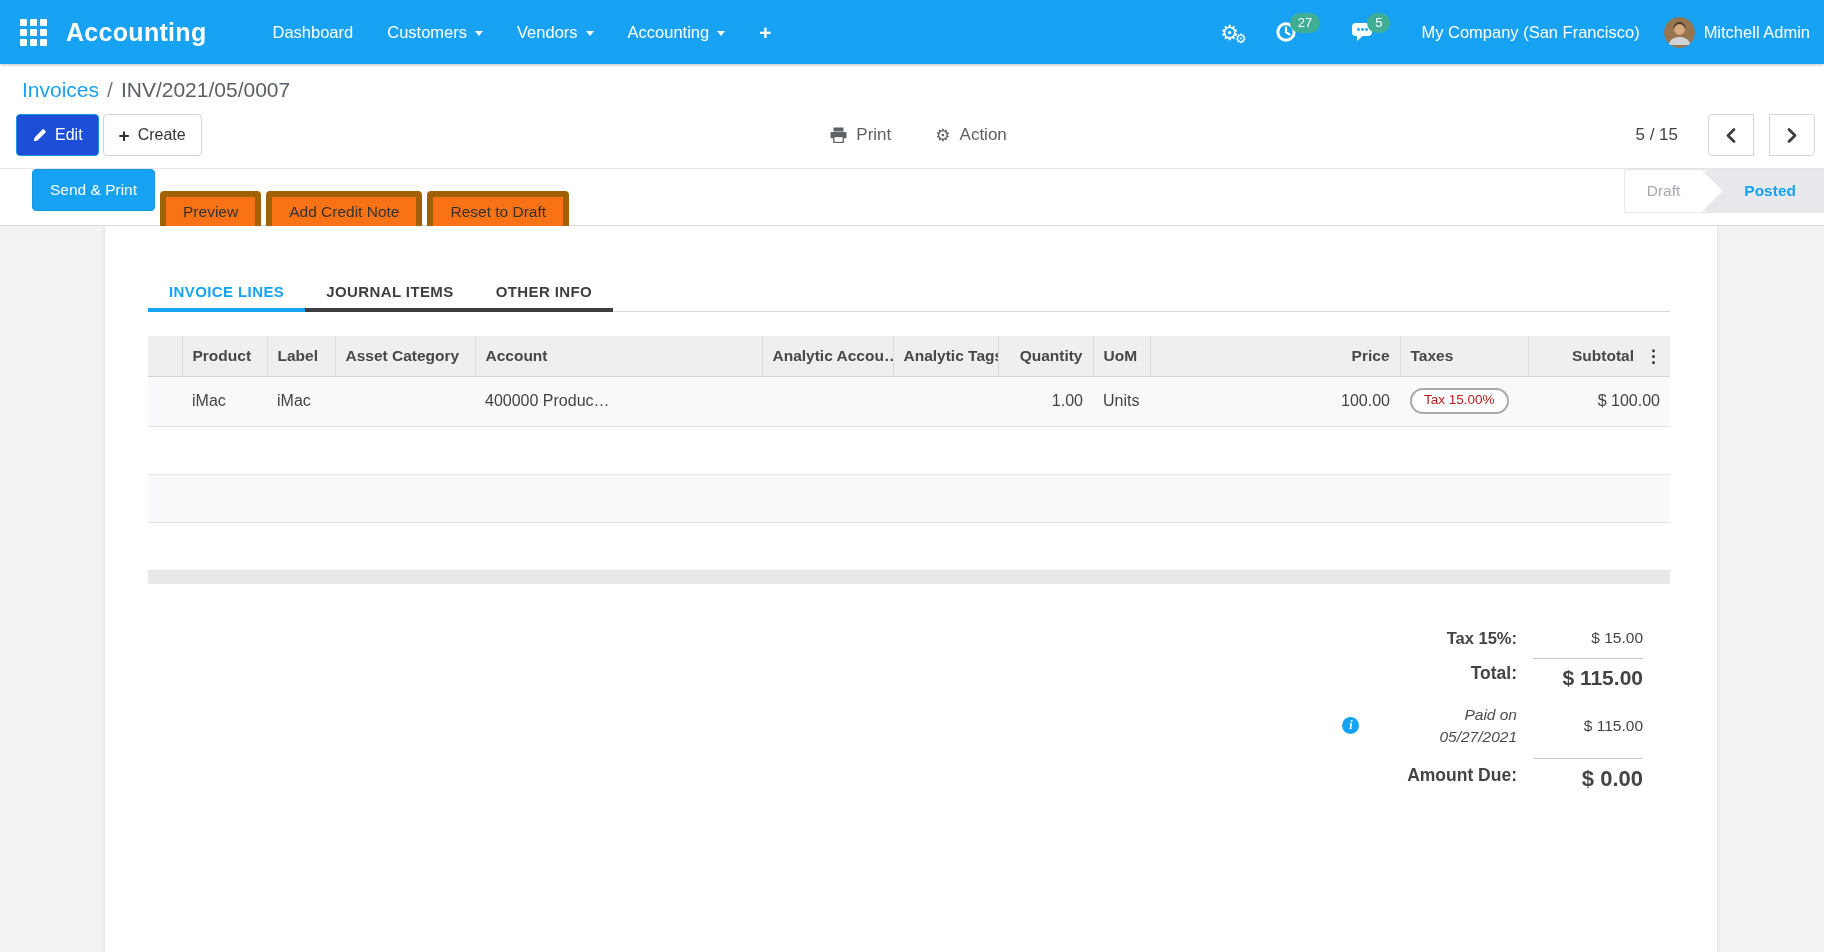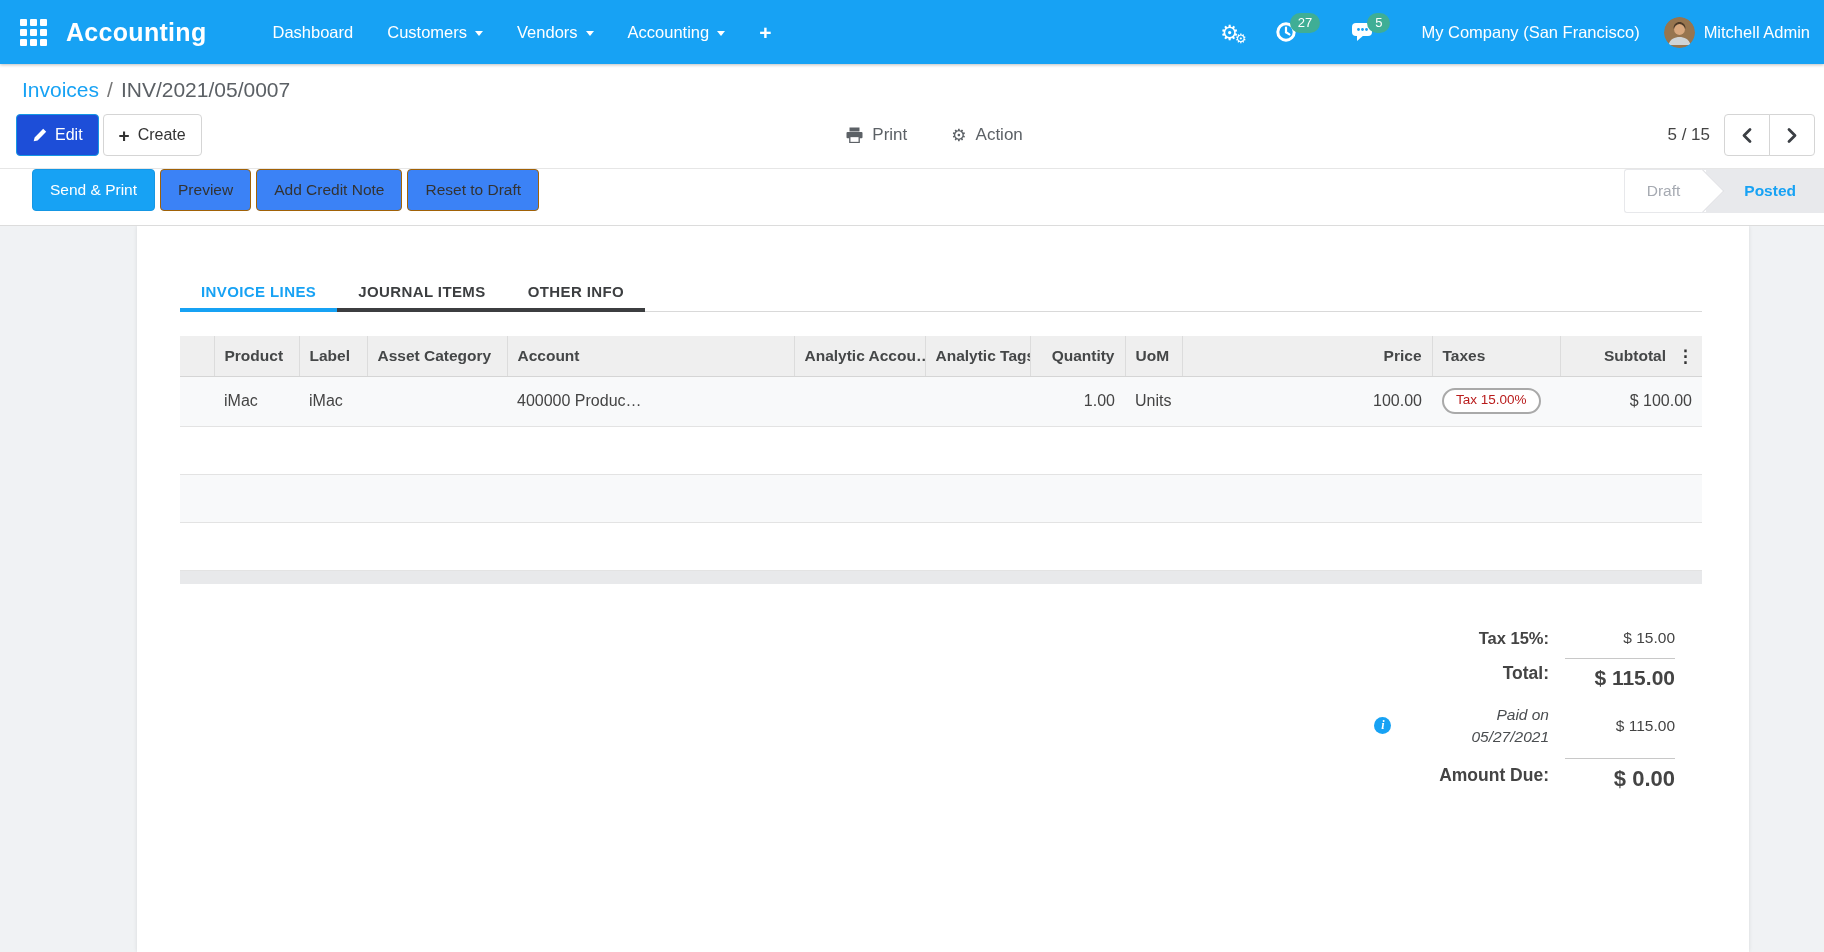--- a/index.html
+++ b/index.html
@@ -45,54 +45,54 @@
     font-size:16px; border-radius:4px; cursor:pointer; white-space:nowrap;
     font-family:"Liberation Sans",sans-serif;
   }
   .btn-primary{ background:#1d4ed8; border:1px solid #1597e4; color:#fff; padding:0 15px; }
   .btn-default{ background:#fff; border:1px solid #d5d5d5; color:#333; padding:0 15px; }
   .btn-group{ display:flex; gap:4px; }
   .plus-glyph{ font-size:19px; font-weight:700; line-height:1; }
   .cp-center{ flex:1; display:flex; justify-content:center; align-items:center; gap:44px; color:#5c6166; font-size:17px; }
   .flat-btn{ display:flex; align-items:center; gap:9px; cursor:pointer; }
   .gear-glyph{ font-size:17px; line-height:1; }
-  .pager{ display:flex; align-items:center; }
+  .pager{ display:flex; align-items:center;gap:16px; }
   .pager-value{ font-size:17px; color:#444; margin-right:14px; }
   .pager-btn{
     width:46px; height:42px; background:#fff; border:1px solid #d5d5d5;
     display:flex; align-items:center; justify-content:center; cursor:pointer;
   }
   .pager-btn.prev{ border-radius:4px 0 0 4px; }
   .pager-btn.next{ border-radius:0 4px 4px 0; margin-left:-1px; }
 
   
   .statusbar{
     background:#fff; border-top:1px solid #e6e6e6; border-bottom:1px solid #dcdcdc;
     height:58px; flex:0 0 58px; display:flex; align-items:flex-start; padding-left:32px;
   }
   .sb-buttons{ display:flex; gap:5px; }
   .sb-btn{ height:42px; display:inline-flex; align-items:center; padding:0 17px; font-size:15.5px;
            border-radius:4px; cursor:pointer; white-space:nowrap; }
   .sb-btn.primary{ background:#17a2f4; border:1px solid #1597e4; color:#fff; }
-  .sb-btn.secondary{ background:#3b82f6; border:1px solid #a16207; color:#333; }
+  .sb-btn.secondary{ background:#f97316; border:6px solid #a16207; color:#333;margin-top:22px; }
   .sb-status{ margin-left:auto; display:flex; align-items:stretch; height:44px; }
   .step{ display:flex; align-items:center; font-size:15.5px; cursor:pointer; }
   .step-inactive{
     background:#fff; border:1px solid #e7e8eb; border-right:none; color:#a6aab2;
     padding:0 26px 0 22px; position:relative; border-radius:3px 0 0 3px;
   }
   .step-inactive::after{
     content:''; position:absolute; right:-12px; top:50%; width:30px; height:30px;
     transform:translateY(-50%) rotate(45deg);
     border-top:1px solid #dfe0e4; border-right:1px solid #dfe0e4; background:#fff; z-index:2;
   }
   .step-active{ background:#e8e9ec; color:#17a2f4; font-weight:700; padding:0 28px 0 38px; }
 
   
-  .content{ flex:1; overflow:hidden;margin-left:32px; }
+  .content{ flex:1; overflow:hidden; }
   .sheet{
     width:1612px; min-height:100%; margin-left:105px; background:#fff;
     box-shadow:0 0 4px rgba(0,0,0,.1); padding:47px 47px 40px 43px;
   }
   .tab-strip{ position:relative; display:flex; }
   .tab-strip::after{ content:''; position:absolute; left:0; right:0; bottom:0; height:1px; background:#d9d9d9; }
   .tabs{ display:inline-flex; border-bottom:4px solid #3c3e40; position:relative; z-index:1; }
   .tab{
     padding:10px 21px 8px; font-size:15px; font-weight:700; letter-spacing:.4px;
     color:#3c3e40; cursor:pointer; border-bottom:4px solid transparent; margin-bottom:-4px; white-space:nowrap;

